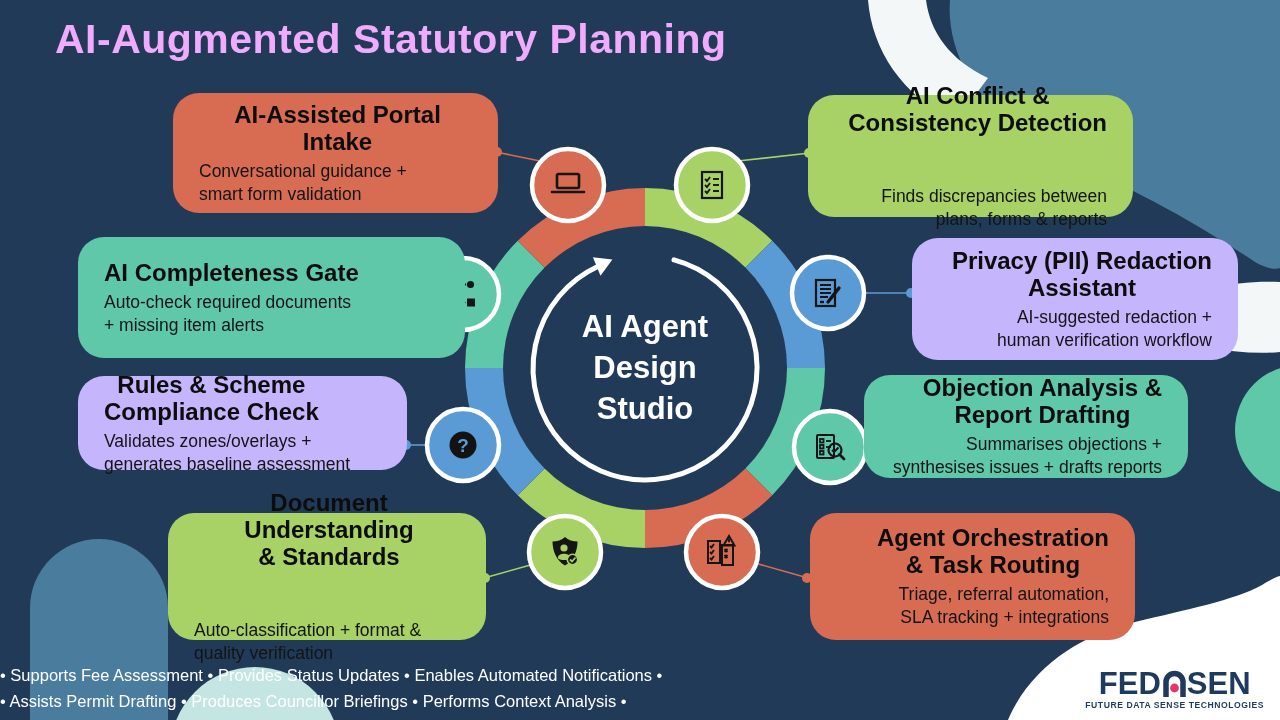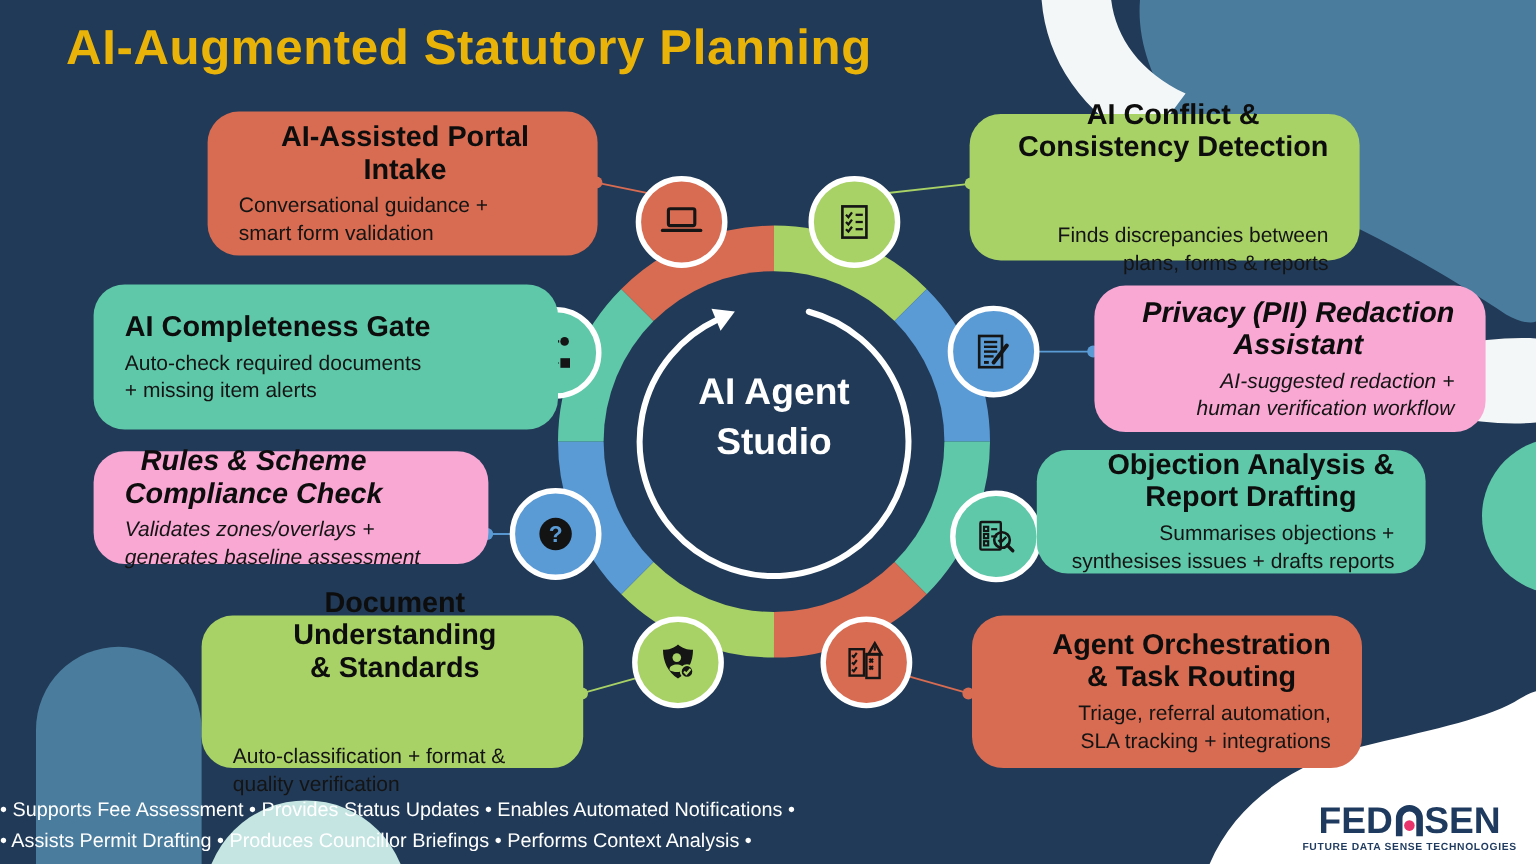--- a/index.html
+++ b/index.html
@@ -4,33 +4,33 @@
 <style>
   html,body{margin:0;padding:0;}
   body{
     width:1280px;height:720px;position:relative;overflow:hidden;
     background:#213a57;
     font-family:"Liberation Sans",sans-serif;
   }
   #bg{position:absolute;left:0;top:0;}
   .page-title{
     position:absolute;left:55px;top:16px;
-    font-size:41px;font-weight:800;color:#eab308;letter-spacing:.5px;
+    font-size:41px;font-weight:800;color:#f0abfc;letter-spacing:.5px;
   }
   .box{
     position:absolute;border-radius:26px;box-sizing:border-box;
     display:flex;flex-direction:column;justify-content:center;
   }
   .box.leftside{padding:10px 22px 10px 26px;text-align:left;align-items:flex-start;}
   .box.rightside{padding:10px 26px 10px 22px;text-align:right;align-items:flex-end;}
   .box-title{font-size:24px;font-weight:800;color:#0d0d0d;line-height:27px;white-space:pre-line;margin-bottom:5px;text-align:center;}
   .box-body{font-size:17.5px;color:#141414;line-height:23px;white-space:pre-line;}
   .c-orange{background:#d76c52;}
   .c-teal{background:#5fc8a9;}
-  .c-blue{background:#f9a8d4;font-style:italic;}
+  .c-blue{background:#c4b5fd;}
   .c-green{background:#a8d166;gap:44px;}
   .center-label{
     position:absolute;left:505px;top:306px;width:280px;text-align:center;
     color:#ffffff;font-size:31px;font-weight:700;line-height:41px;
   }
   .footer{
     position:absolute;left:0;top:662px;width:100%;text-align:left;
     color:#ffffff;font-size:16.5px;line-height:26px;font-weight:400;
   }
   .logo{
@@ -245,20 +245,21 @@
 
 <div class="box rightside c-orange" style="left:810px;top:513px;width:325px;height:127px">
   <div class="box-title">Agent Orchestration
 &amp; Task Routing</div>
   <div class="box-body">Triage, referral automation,
 SLA tracking + integrations</div>
 </div>
 
 <div class="center-label">
   <div>AI Agent</div>
+  <div>Design</div>
   <div>Studio</div>
 </div>
 
 <div class="footer">
   <div>• Supports Fee Assessment • Provides Status Updates • Enables Automated Notifications •</div>
   <div>• Assists Permit Drafting • Produces Councillor Briefings • Performs Context Analysis •</div>
 </div>
 
 <div class="logo">
   <div class="logo-row">

